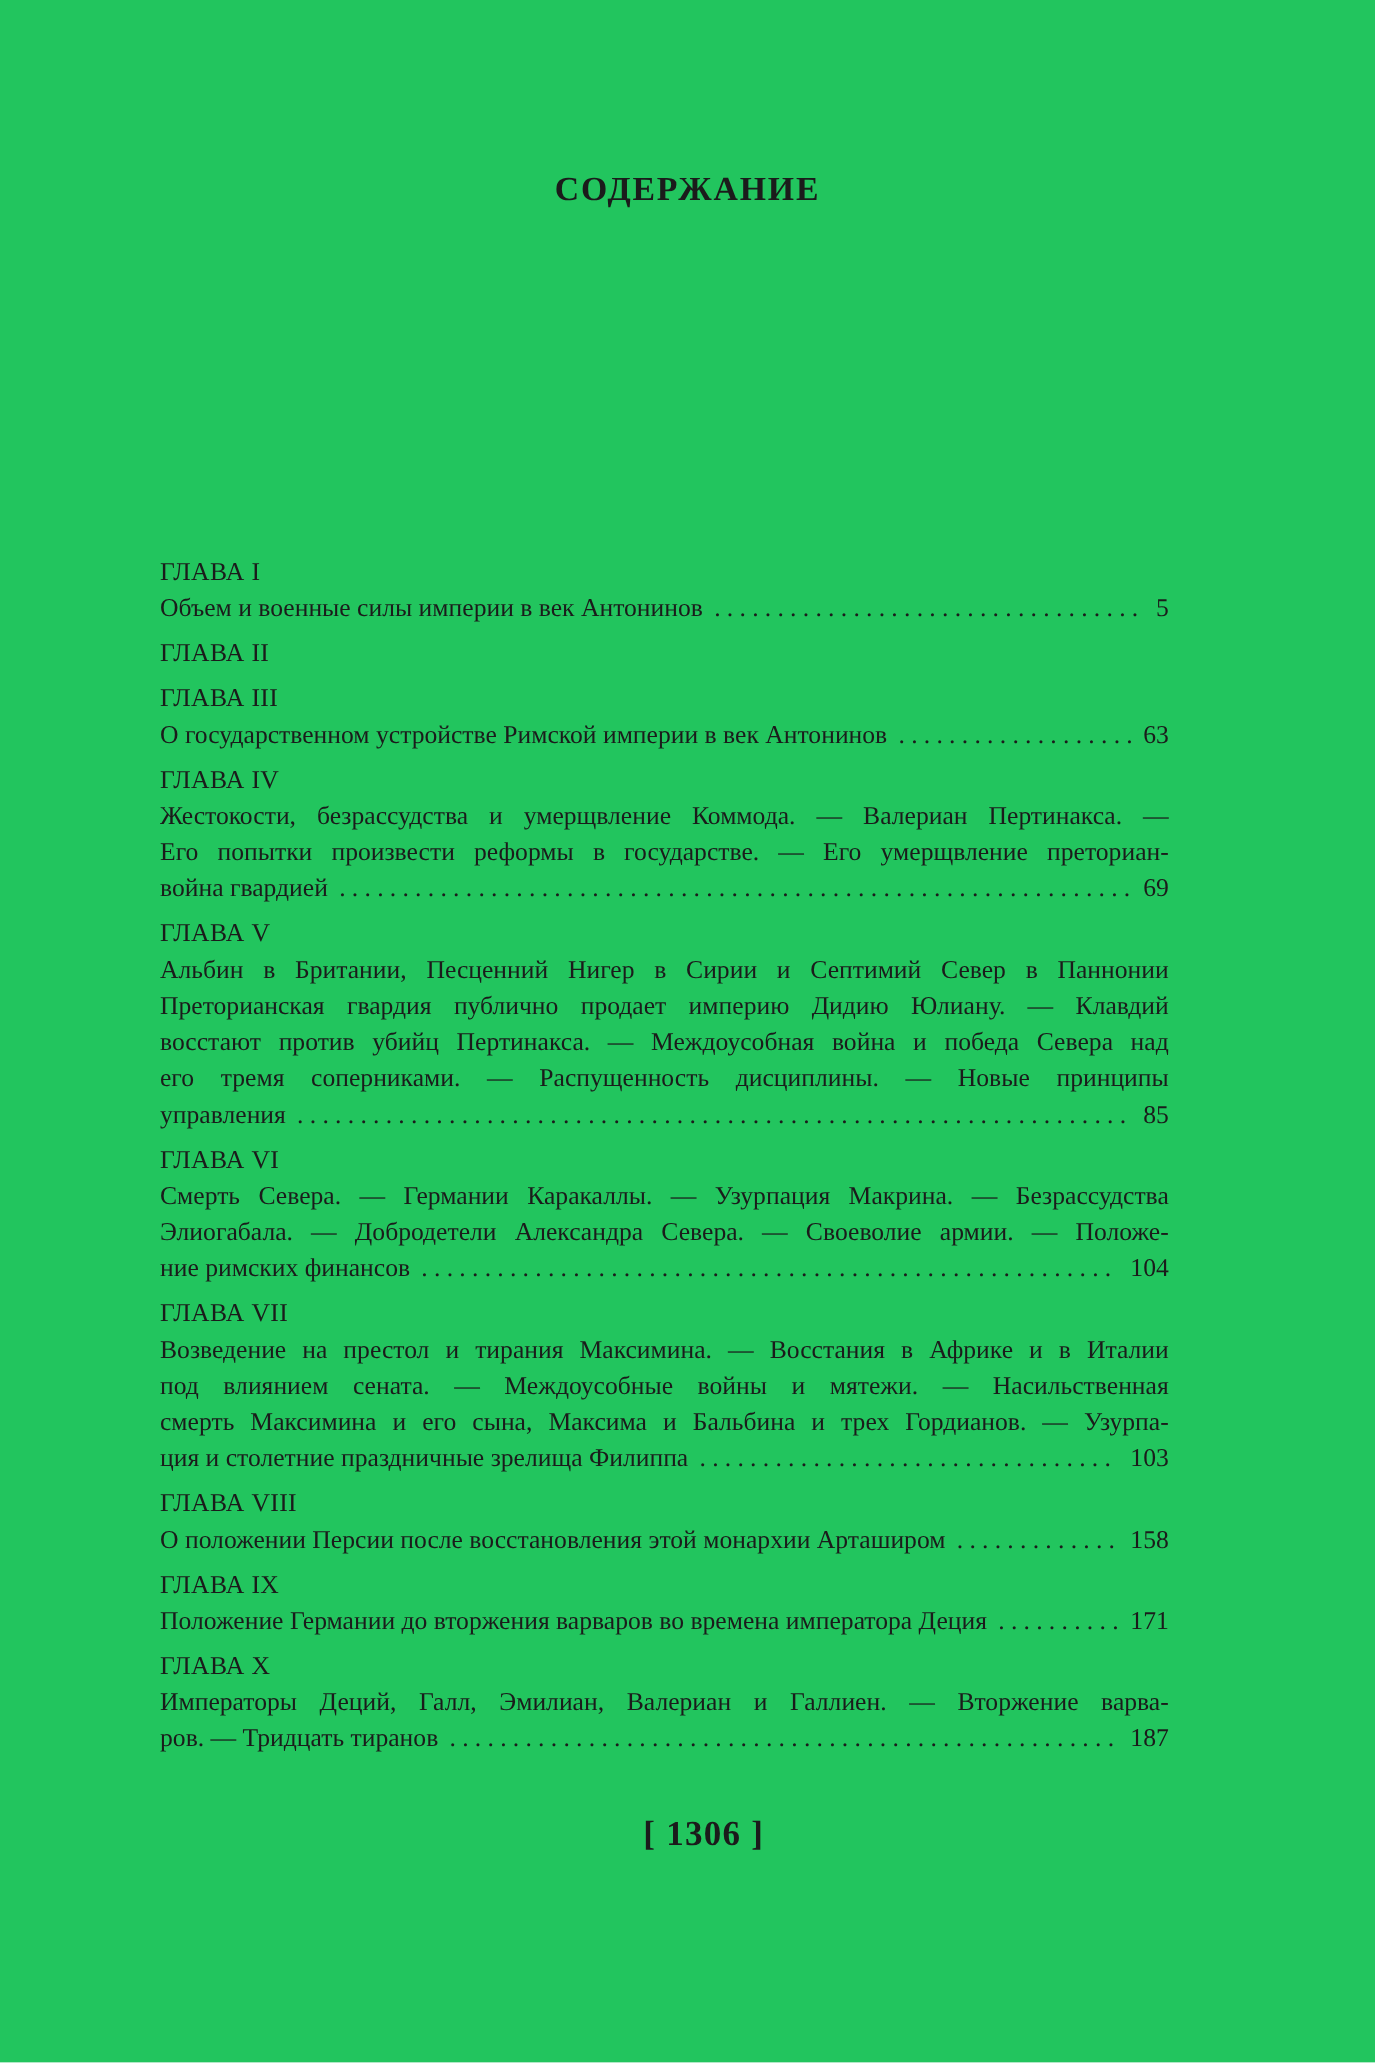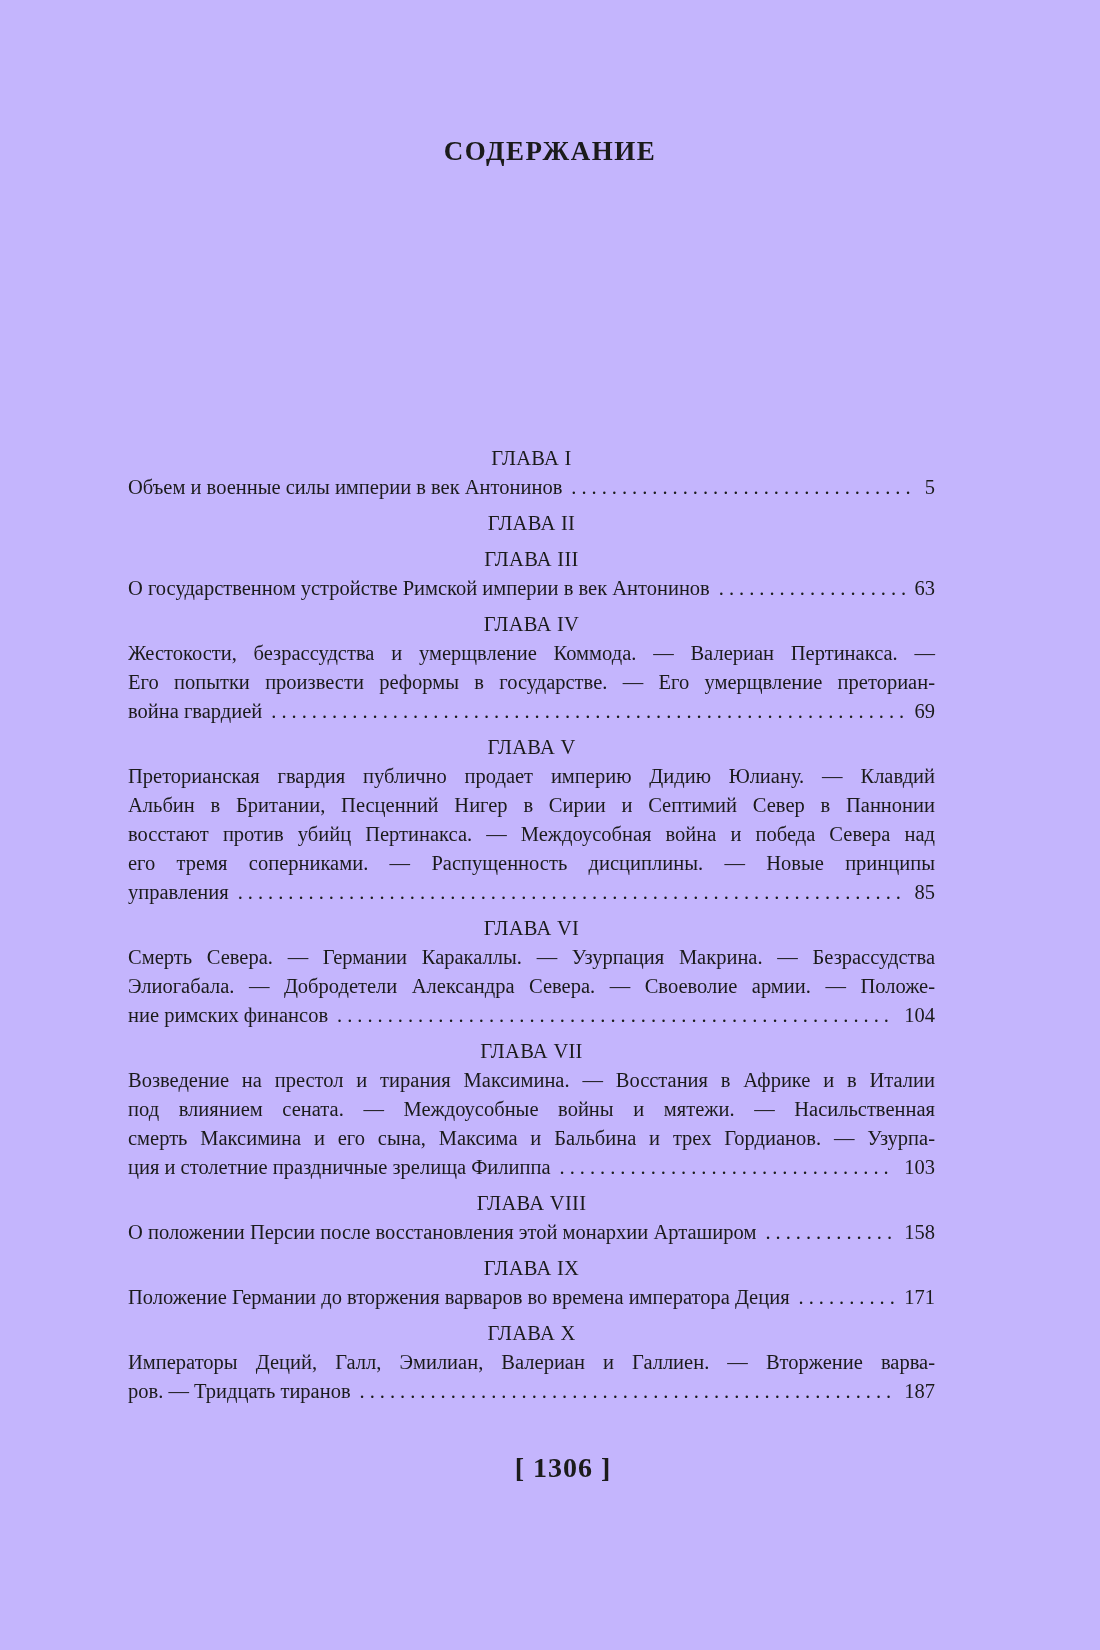--- a/index.html
+++ b/index.html
@@ -8,21 +8,21 @@
     width: 1100px;
     height: 1650px;
     position: relative;
     margin: 0 auto;
     font-family: "Liberation Serif", "DejaVu Serif", serif;
     color: #1b1b1b;
   }
   .sheet {
     position: absolute;
     inset: 0;
-    background: #c4b5fd;
+    background: #22c55e;
     outline: 1px solid #eef0f2;
   }
   .doc-title {
     position: absolute;
     top: 136px;
     left: 0;
     width: 100%;
     text-align: center;
     font-size: 27px;
     font-weight: bold;
@@ -32,21 +32,20 @@
     position: absolute;
     top: 444px;
     left: 128px;
     width: 807px;
     font-size: 20.5px;
     line-height: 29px;
   }
   .entry { margin-bottom: 7px; }
   .chapter {
     letter-spacing: 0.3px;
-    text-align: center;
   }
   .line.full {
     text-align: justify;
     text-align-last: justify;
     text-justify: inter-word;
   }
   .line.last {
     display: flex;
     align-items: baseline;
     justify-content: center;
@@ -118,22 +117,22 @@
       <div class="line full">Его попытки произвести реформы в государстве. — Его умерщвление преториан-</div>
       <div class="line last">
         <span class="txt">война гвардией</span>
         <span class="dots"></span>
         <span class="pagenum">69</span>
       </div>
     </section>
 
     <section class="entry">
       <div class="chapter">ГЛАВА V</div>
+      <div class="line full">Альбин в Британии, Песценний Нигер в Сирии и Септимий Север в Паннонии</div>
       <div class="line full">Преторианская гвардия публично продает империю Дидию Юлиану. — Клавдий</div>
-      <div class="line full">Альбин в Британии, Песценний Нигер в Сирии и Септимий Север в Паннонии</div>
       <div class="line full">восстают против убийц Пертинакса. — Междоусобная война и победа Севера над</div>
       <div class="line full">его тремя соперниками. — Распущенность дисциплины. — Новые принципы</div>
       <div class="line last">
         <span class="txt">управления</span>
         <span class="dots"></span>
         <span class="pagenum">85</span>
       </div>
     </section>
 
     <section class="entry">

